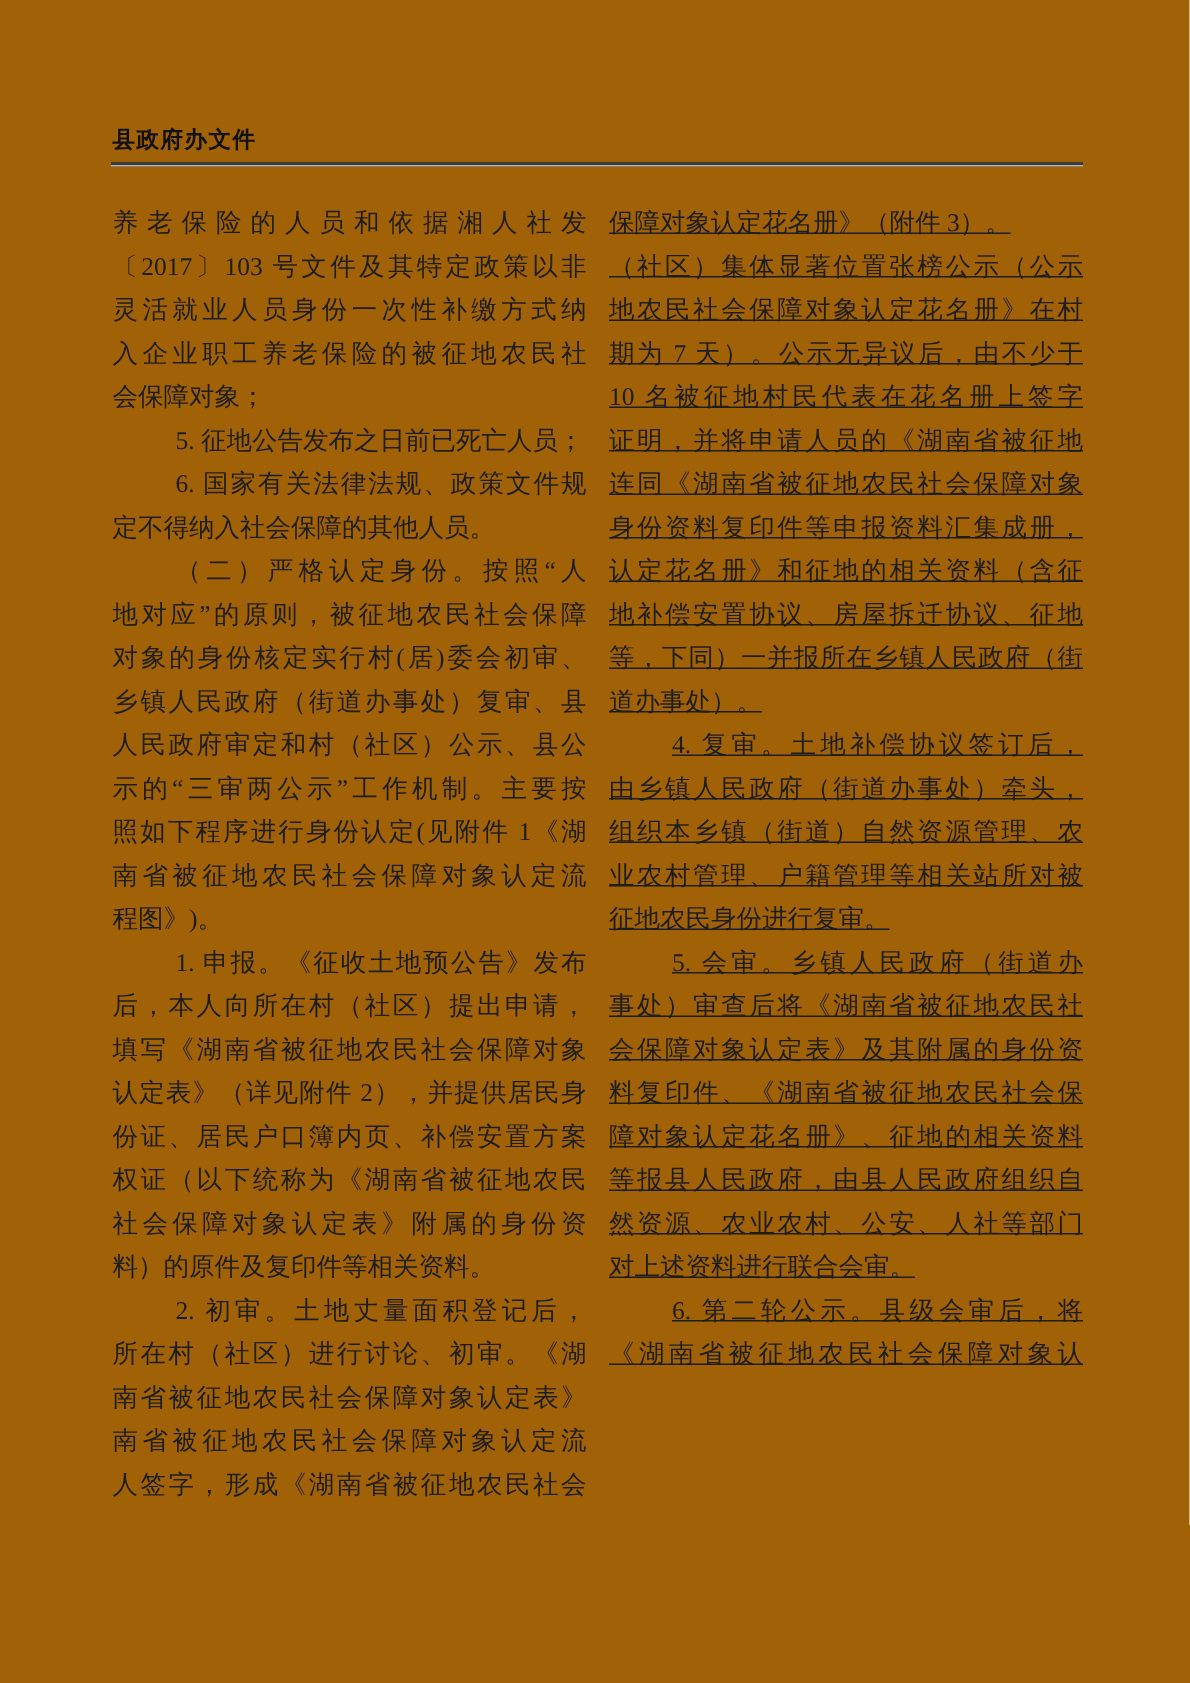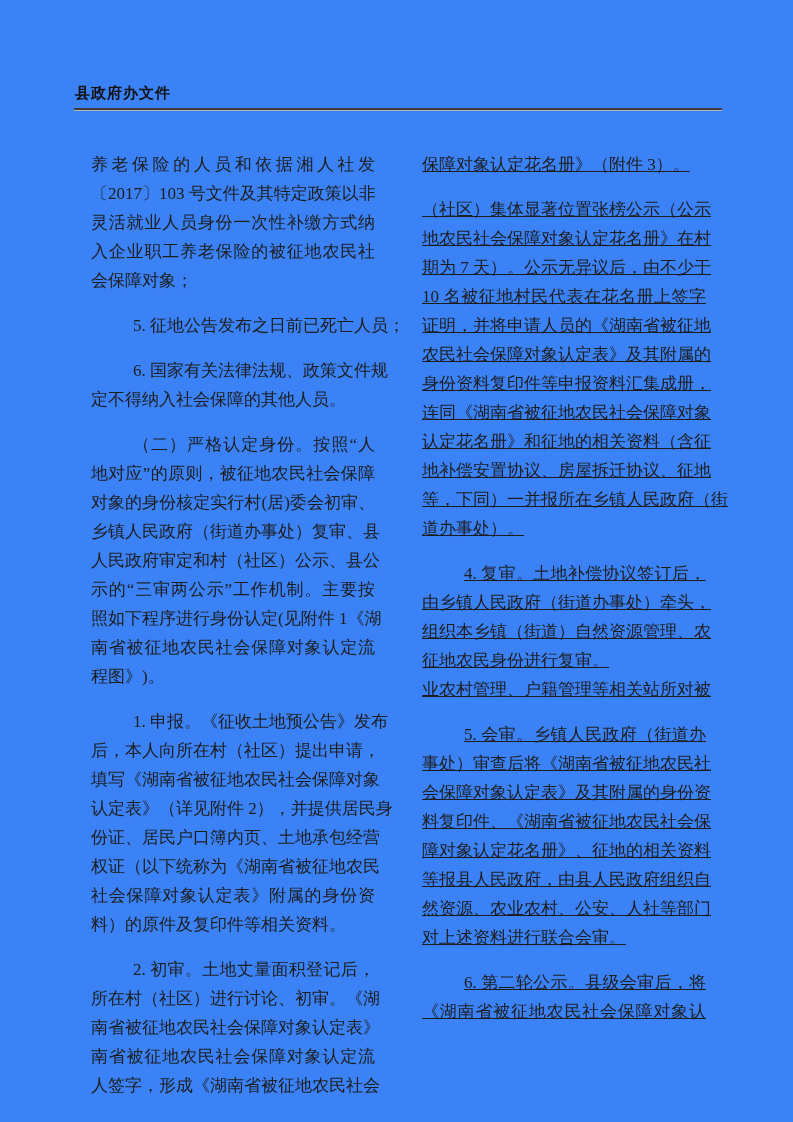--- a/index.html
+++ b/index.html
@@ -4,21 +4,21 @@
 <style>
   html, body {
     margin: 0;
     padding: 0;
     background: #ffffff;
   }
   .page {
     position: relative;
     width: 793px;
     height: 1122px;
-    background: #3b82f6;
+    background: #a16207;
     overflow: hidden;
     font-family: "Liberation Serif", serif;
   }
   .doc-header-label {
     position: absolute;
     left: 75px;
     top: 84px;
     font-family: "Liberation Sans", sans-serif;
     font-weight: bold;
     font-size: 15px;
@@ -36,21 +36,21 @@
     border-bottom: 1px solid #b5b5b5;
   }
   .column {
     position: absolute;
     top: 134px;
     width: 316px;
     color: #1d1d1d;
   }
   .column.left  { left: 75px; }
   .column.right { left: 406px; text-decoration: underline; }
-  .paragraph { margin: 16px; padding: 0; }
+  .paragraph { margin: 0; padding: 0; }
   .line {
     height: 29px;
     line-height: 29px;
     font-size: 17px;
     white-space: nowrap;
     text-align: justify;
     text-align-last: justify;
     text-justify: inter-character;
     overflow: visible;
   }
@@ -88,21 +88,21 @@
         <div class="line">示的“三审两公示”工作机制。主要按</div>
         <div class="line">照如下程序进行身份认定(见附件 1《湖</div>
         <div class="line">南省被征地农民社会保障对象认定流</div>
         <div class="line endline">程图》)。</div>
       </div>
       <div class="paragraph">
         <div class="line indent">1. 申报。《征收土地预公告》发布</div>
         <div class="line">后，本人向所在村（社区）提出申请，</div>
         <div class="line">填写《湖南省被征地农民社会保障对象</div>
         <div class="line">认定表》（详见附件 2），并提供居民身</div>
-        <div class="line">份证、居民户口簿内页、土地承包经营</div>
+        <div class="line">份证、居民户口簿内页、补偿安置方案</div>
         <div class="line">权证（以下统称为《湖南省被征地农民</div>
         <div class="line">社会保障对象认定表》附属的身份资</div>
         <div class="line endline">料）的原件及复印件等相关资料。</div>
       </div>
       <div class="paragraph">
         <div class="line indent">2. 初审。土地丈量面积登记后，</div>
         <div class="line">所在村（社区）进行讨论、初审。《湖</div>
         <div class="line">南省被征地农民社会保障对象认定表》</div>
         <div class="line">南省被征地农民社会保障对象认定流</div>
         <div class="line">人签字，形成《湖南省被征地农民社会</div>
@@ -111,34 +111,33 @@
   <div class="column right">
       <div class="paragraph">
         <div class="line endline">保障对象认定花名册》（附件 3）。</div>
       </div>
       <div class="paragraph">
         <div class="line">（社区）集体显著位置张榜公示（公示</div>
         <div class="line">地农民社会保障对象认定花名册》在村</div>
         <div class="line">期为 7 天）。公示无异议后，由不少于</div>
         <div class="line">10 名被征地村民代表在花名册上签字</div>
         <div class="line">证明，并将申请人员的《湖南省被征地</div>
-        <div class="line">农民社会保障对象认定表》及其附属的</div>
+        <div class="line">连同《湖南省被征地农民社会保障对象</div>
         <div class="line">身份资料复印件等申报资料汇集成册，</div>
-        <div class="line">连同《湖南省被征地农民社会保障对象</div>
         <div class="line">认定花名册》和征地的相关资料（含征</div>
         <div class="line">地补偿安置协议、房屋拆迁协议、征地</div>
         <div class="line">等，下同）一并报所在乡镇人民政府（街</div>
         <div class="line endline">道办事处）。</div>
       </div>
       <div class="paragraph">
         <div class="line indent">4. 复审。土地补偿协议签订后，</div>
         <div class="line">由乡镇人民政府（街道办事处）牵头，</div>
         <div class="line">组织本乡镇（街道）自然资源管理、农</div>
+        <div class="line">业农村管理、户籍管理等相关站所对被</div>
         <div class="line endline">征地农民身份进行复审。</div>
-        <div class="line">业农村管理、户籍管理等相关站所对被</div>
       </div>
       <div class="paragraph">
         <div class="line indent">5. 会审。乡镇人民政府（街道办</div>
         <div class="line">事处）审查后将《湖南省被征地农民社</div>
         <div class="line">会保障对象认定表》及其附属的身份资</div>
         <div class="line">料复印件、《湖南省被征地农民社会保</div>
         <div class="line">障对象认定花名册》、征地的相关资料</div>
         <div class="line">等报县人民政府，由县人民政府组织自</div>
         <div class="line">然资源、农业农村、公安、人社等部门</div>
         <div class="line endline">对上述资料进行联合会审。</div>

